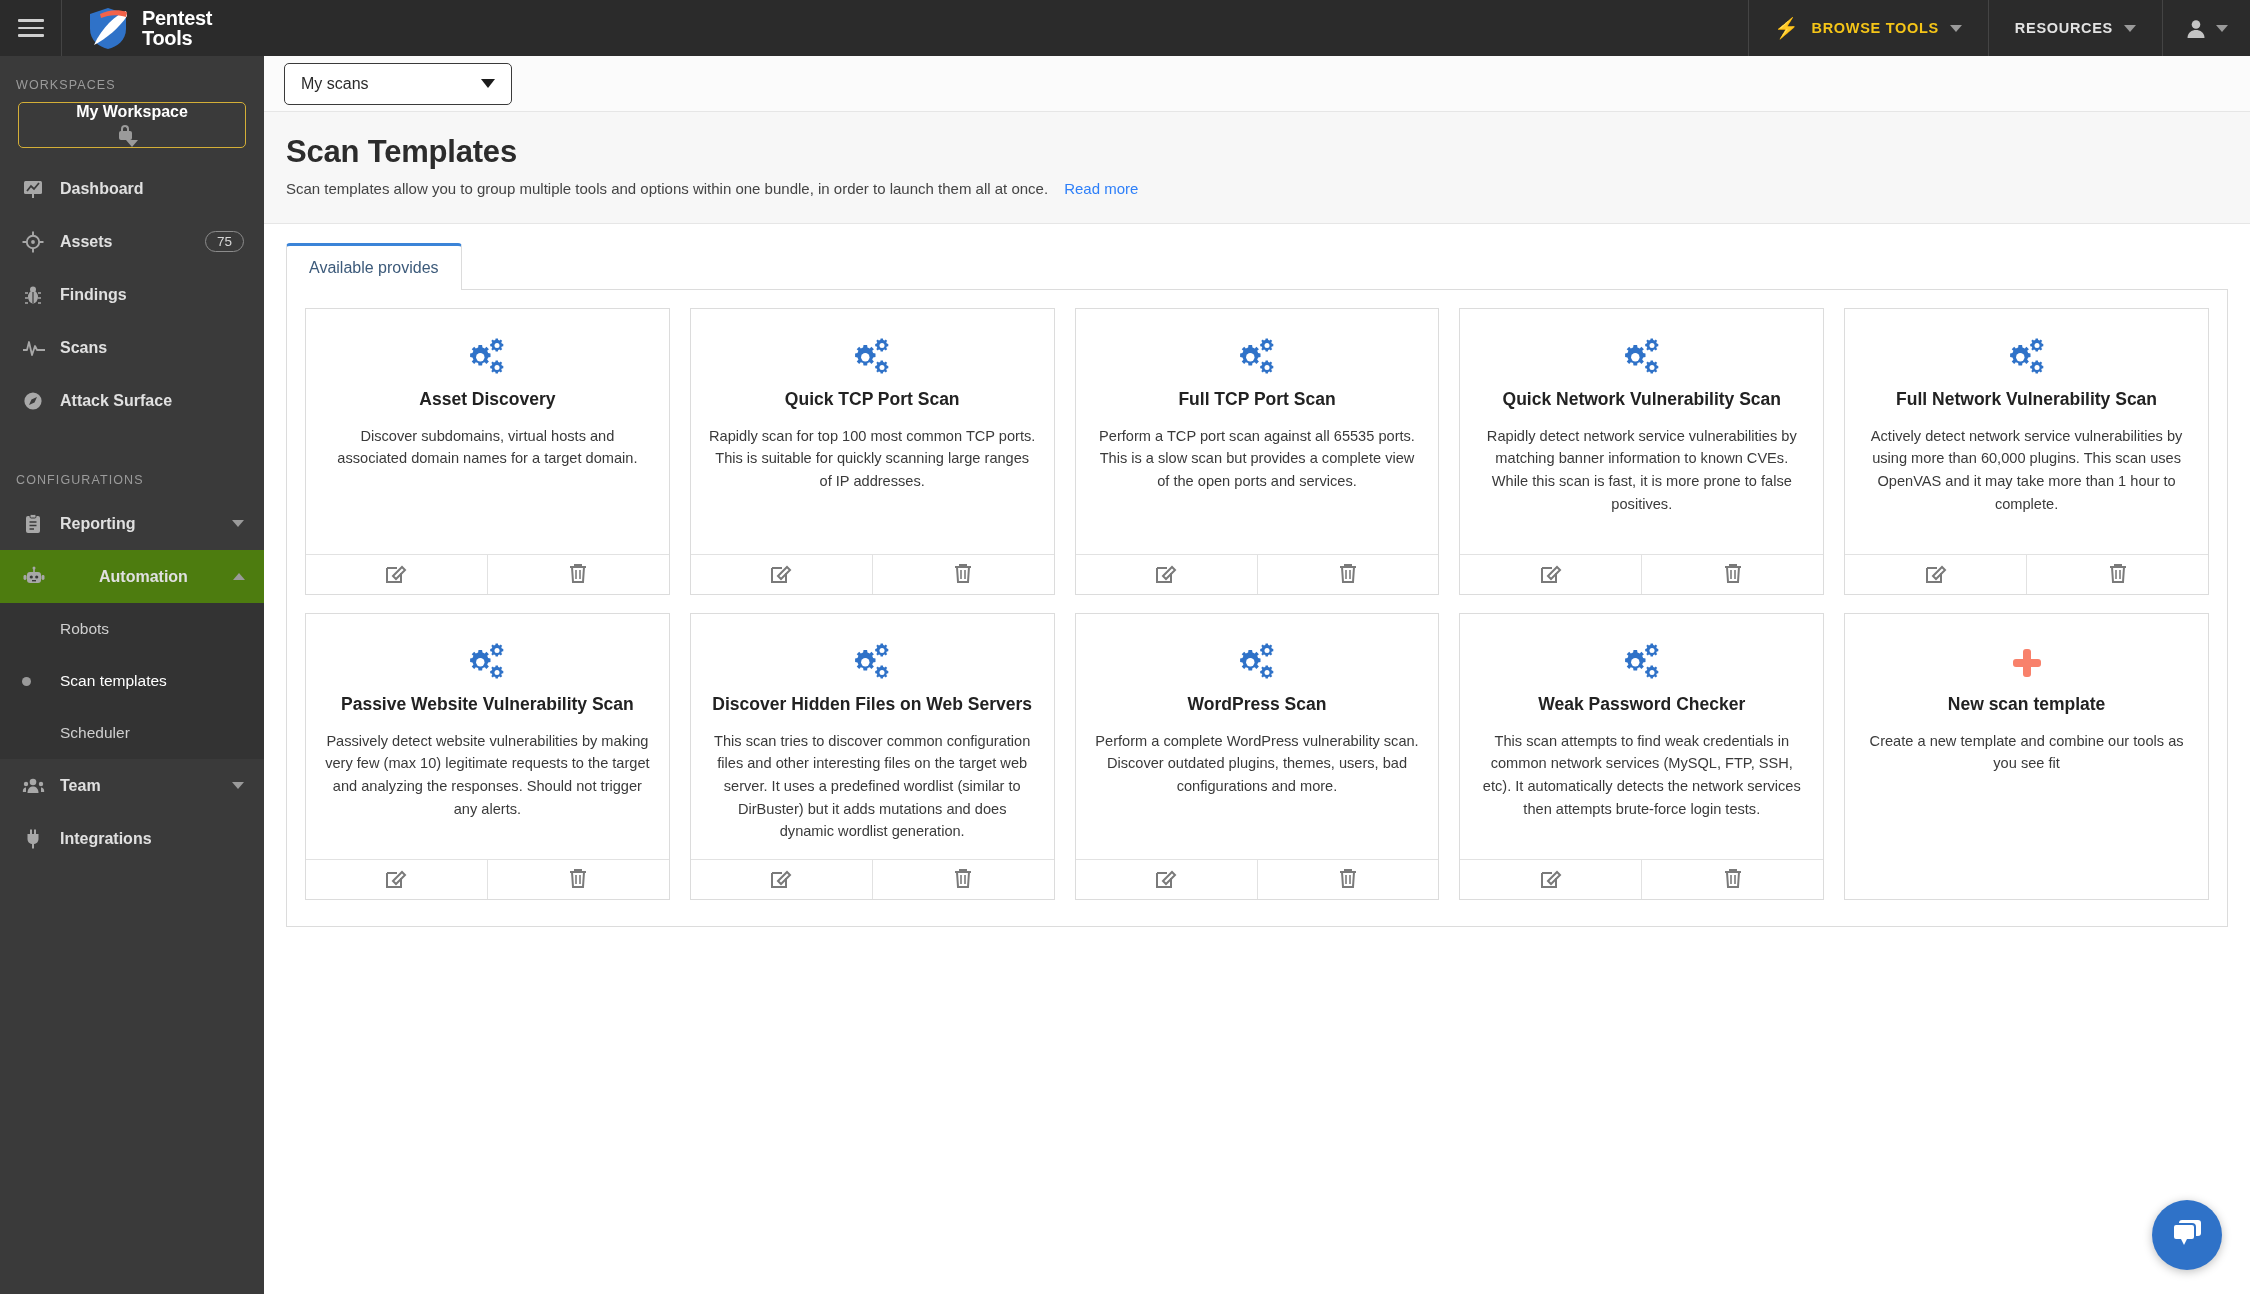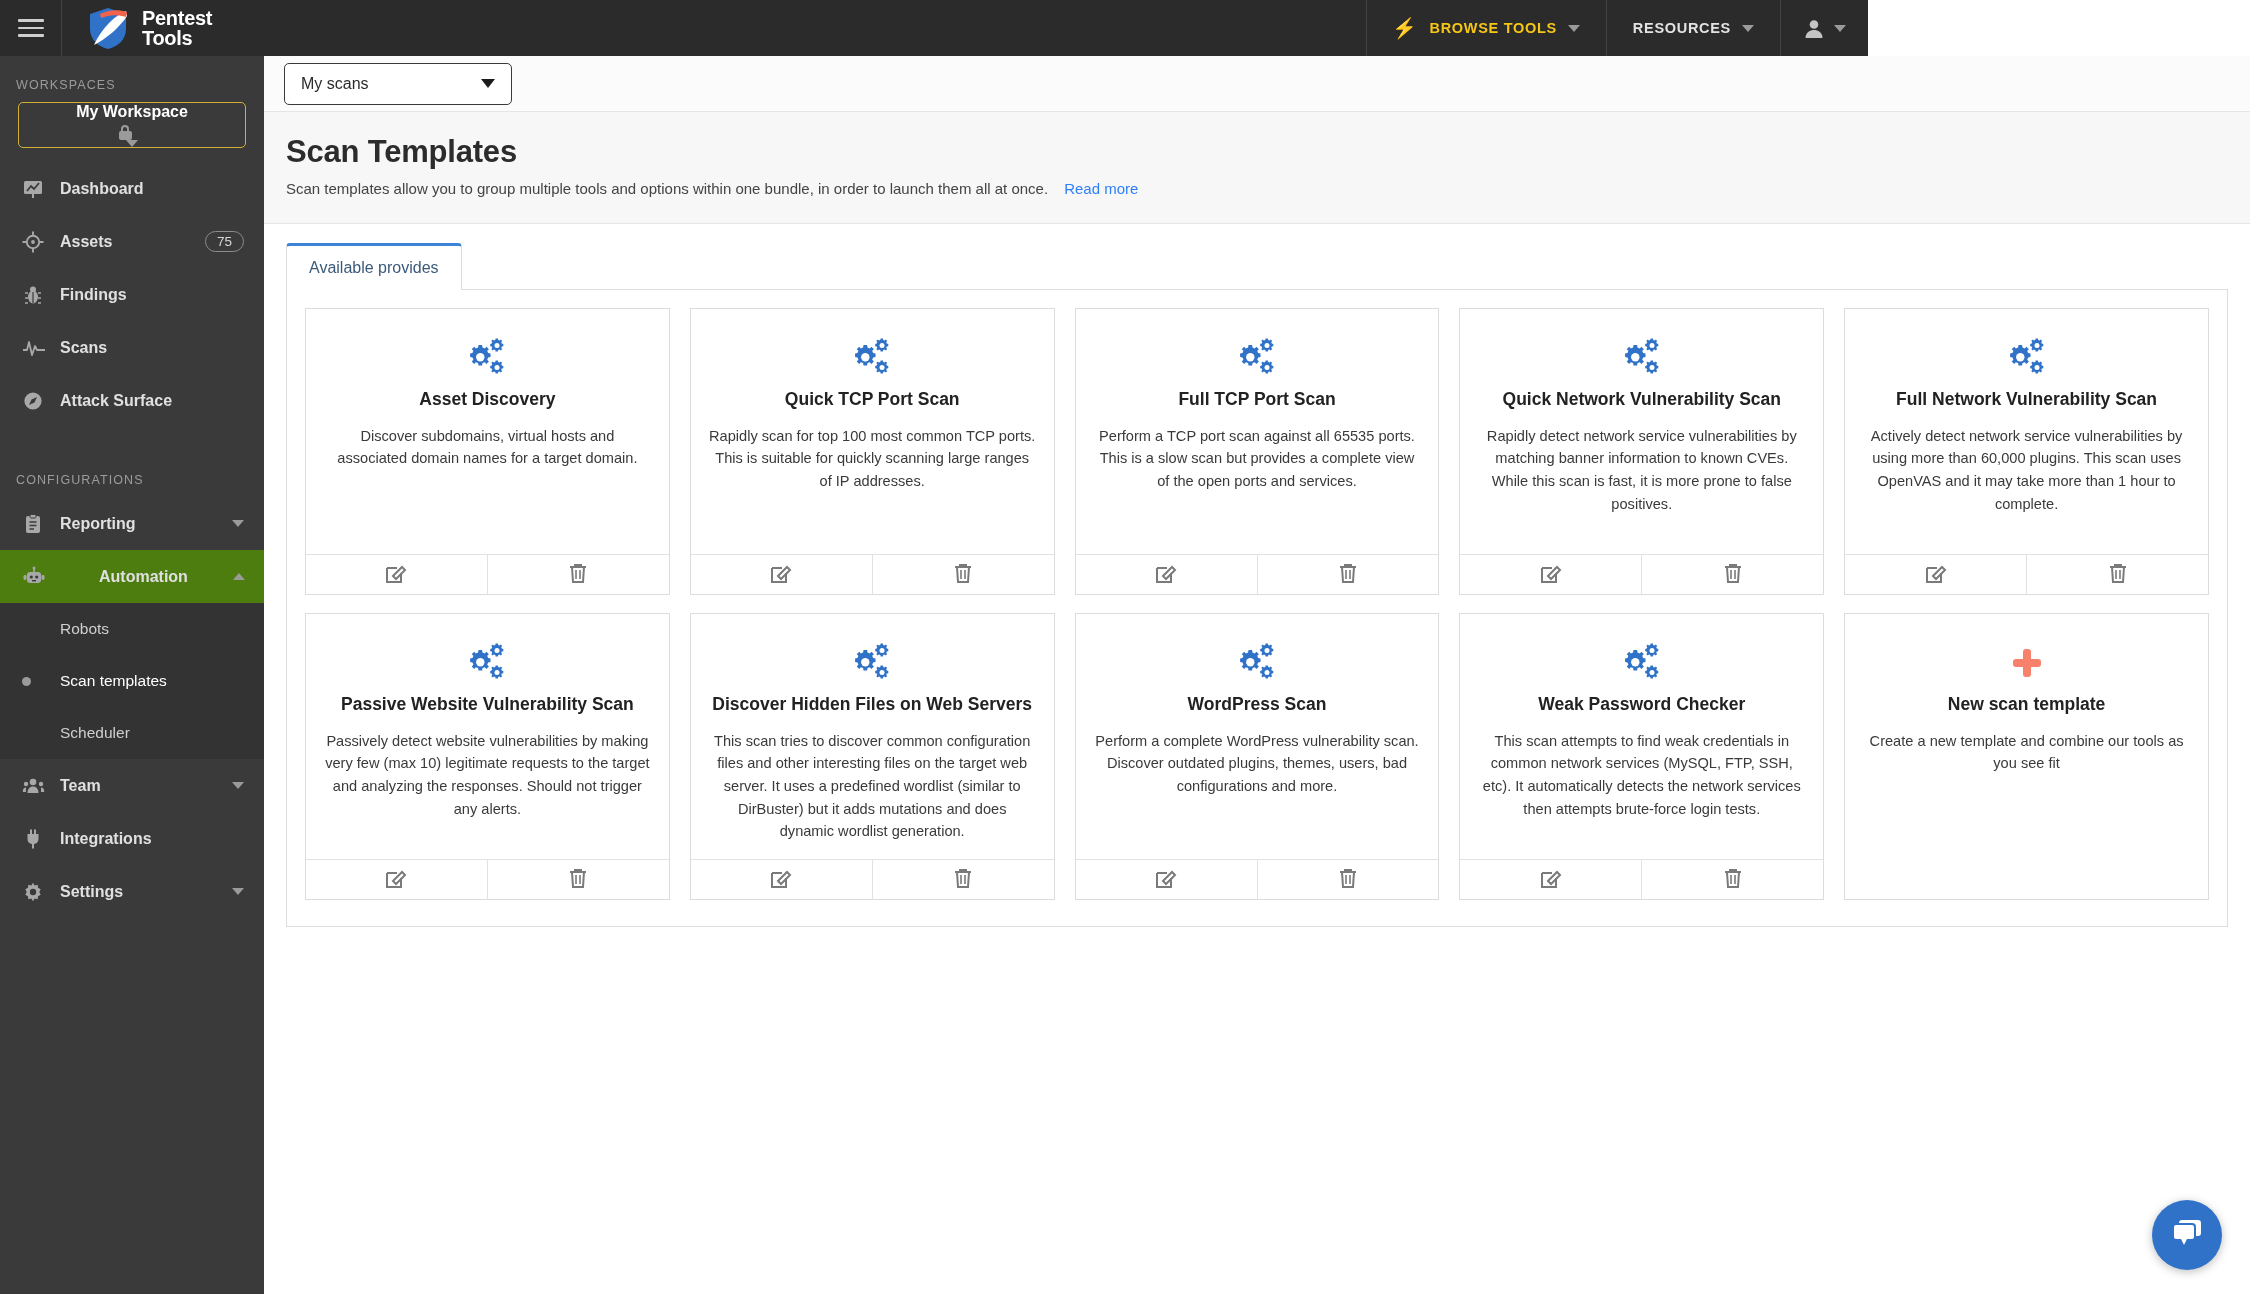--- a/index.html
+++ b/index.html
@@ -4,21 +4,21 @@
 <style>
   * { box-sizing: border-box; margin: 0; padding: 0; }
   html, body {
     width: 2250px; height: 1294px;
     font-family: "Liberation Sans", sans-serif;
     background: #ffffff; overflow: hidden;
   }
 
   
   .topbar {
-    position: absolute; top: 0; left: 0; width: 1868px; height: 56px;
+    position: absolute; top: 0; left: 0; width: 2250px; height: 56px;
     background: #2b2b2b; display: flex; align-items: stretch; z-index: 30;
   }
   .hamburger-zone {
     width: 62px; display: flex; align-items: center; justify-content: center;
     border-right: 1px solid #444; cursor: pointer;
   }
   .hamburger { width: 26px; height: 18px; display:flex; flex-direction:column; justify-content:space-between; }
   .hamburger i { display:block; height:2.6px; background:#cfcfcf; border-radius:1px; }
   .brand { display:flex; align-items:center; padding-left:24px; gap:12px; }
   .brand-logo { width: 44px; height: 46px; position: relative; }
@@ -334,30 +334,20 @@
       <svg width="22" height="22" viewBox="0 0 22 22">
           <path d="M5.5 6 H16.5 V11 C16.5 14 14.2 16 11 16 C7.8 16 5.5 14 5.5 11 Z" fill="#a8a8a8"></path>
           <rect x="8" y="1.5" width="2" height="4.5" fill="#a8a8a8"></rect>
           <rect x="12" y="1.5" width="2" height="4.5" fill="#a8a8a8"></rect>
           <rect x="10" y="16" width="2" height="4.5" fill="#a8a8a8"></rect>
         </svg>
     </span>
     <span class="lbl">Integrations</span>
   </div>
 
-  <div class="nav-item">
-    <span class="ico">
-      <svg width="22" height="22" viewBox="0 0 22 22">
-          <path d="M11 1.8 l1.6 2.6 3-0.6 0.4 3 2.7 1.4 -1.4 2.8 1.4 2.8 -2.7 1.4 -0.4 3 -3 -0.6 -1.6 2.6 -1.6 -2.6 -3 0.6 -0.4 -3 -2.7 -1.4 1.4 -2.8 -1.4 -2.8 2.7 -1.4 0.4 -3 3 0.6 Z" fill="#a8a8a8"></path>
-          <circle cx="11" cy="11" r="3.2" fill="#3a3a3a"></circle>
-        </svg>
-    </span>
-    <span class="lbl">Settings</span>
-    <span class="chev"></span>
-  </div>
 </div>
 
 <div class="main">
 
   <div class="scan-select-row">
     <div class="scan-select">
       <span class="txt">My scans</span>
       <span class="sel-chev"></span>
     </div>
   </div>

